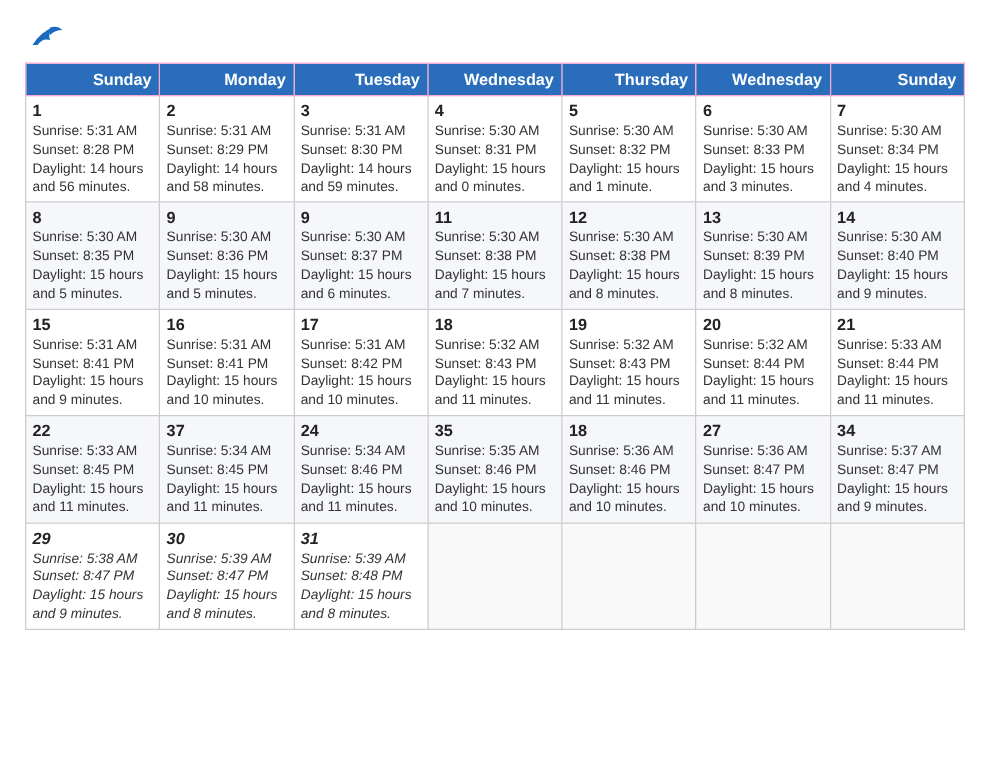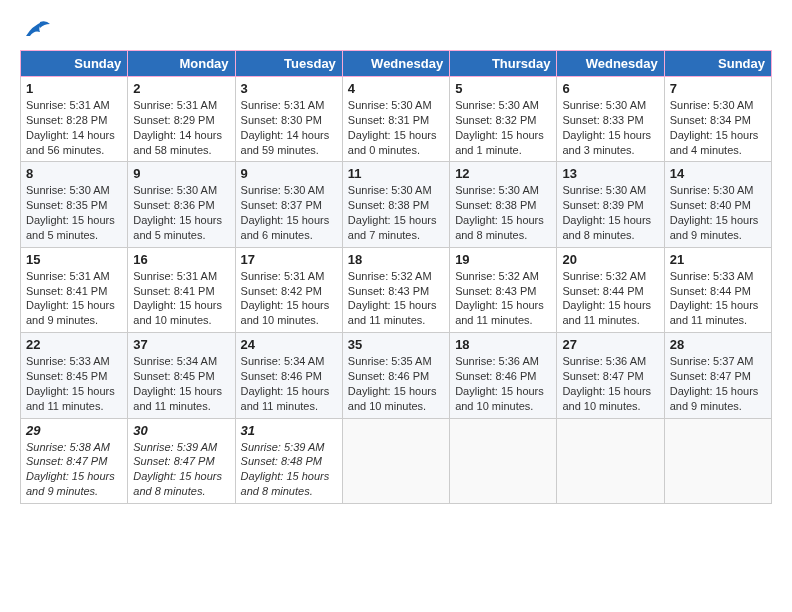--- a/index.html
+++ b/index.html
@@ -243,21 +243,21 @@
           </td>
           <td>
             <span class="day-num">18</span>
             <div class="day-info">Sunrise: 5:36 AM<br>Sunset: 8:46 PM<br>Daylight: 15 hours<br>and 10 minutes.</div>
           </td>
           <td>
             <span class="day-num">27</span>
             <div class="day-info">Sunrise: 5:36 AM<br>Sunset: 8:47 PM<br>Daylight: 15 hours<br>and 10 minutes.</div>
           </td>
           <td>
-            <span class="day-num">28</span>
+            <span class="day-num">34</span>
             <div class="day-info">Sunrise: 5:37 AM<br>Sunset: 8:47 PM<br>Daylight: 15 hours<br>and 9 minutes.</div>
           </td>
         </tr>
         <tr class="last-row">
           <td>
             <span class="day-num">29</span>
             <div class="day-info">Sunrise: 5:38 AM<br>Sunset: 8:47 PM<br>Daylight: 15 hours<br>and 9 minutes.</div>
           </td>
           <td>
             <span class="day-num">30</span>

